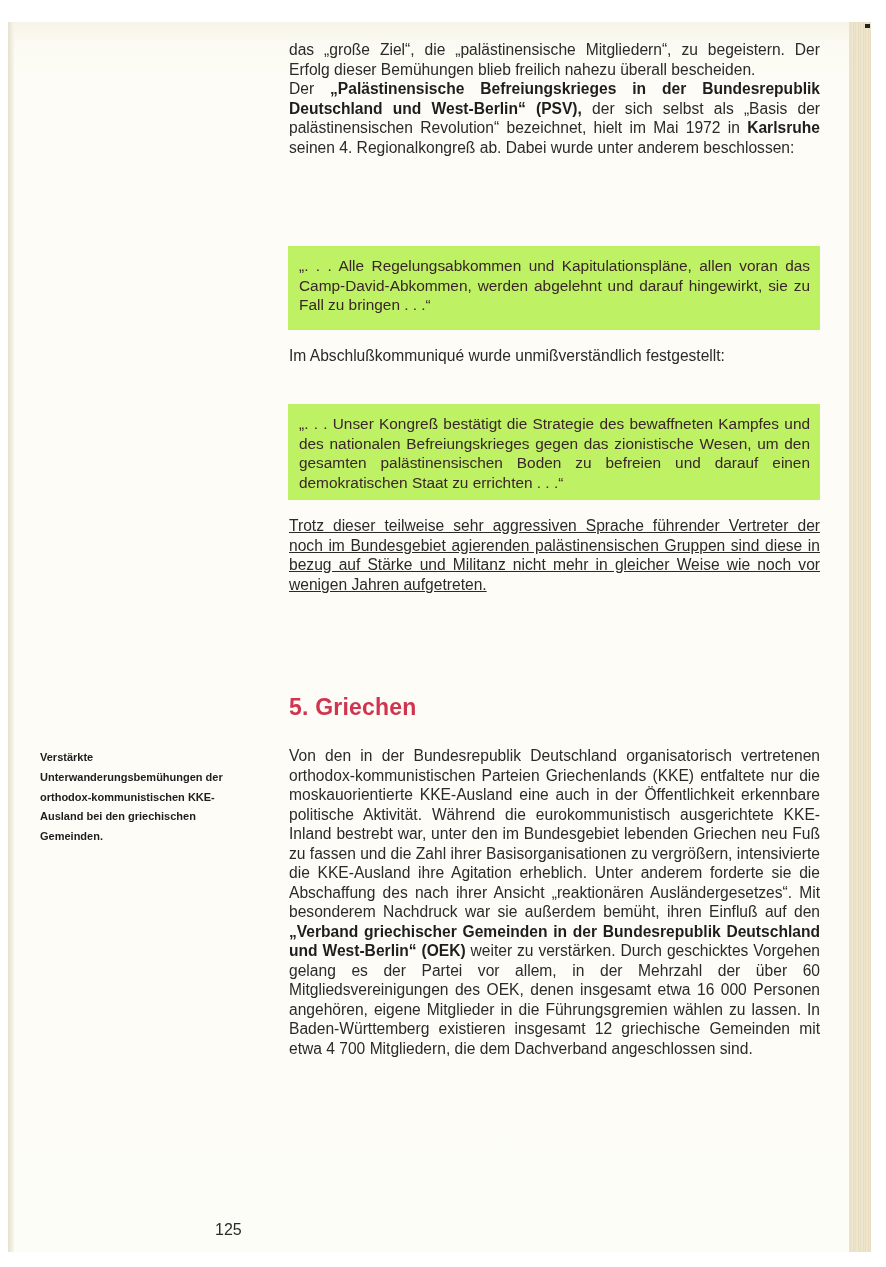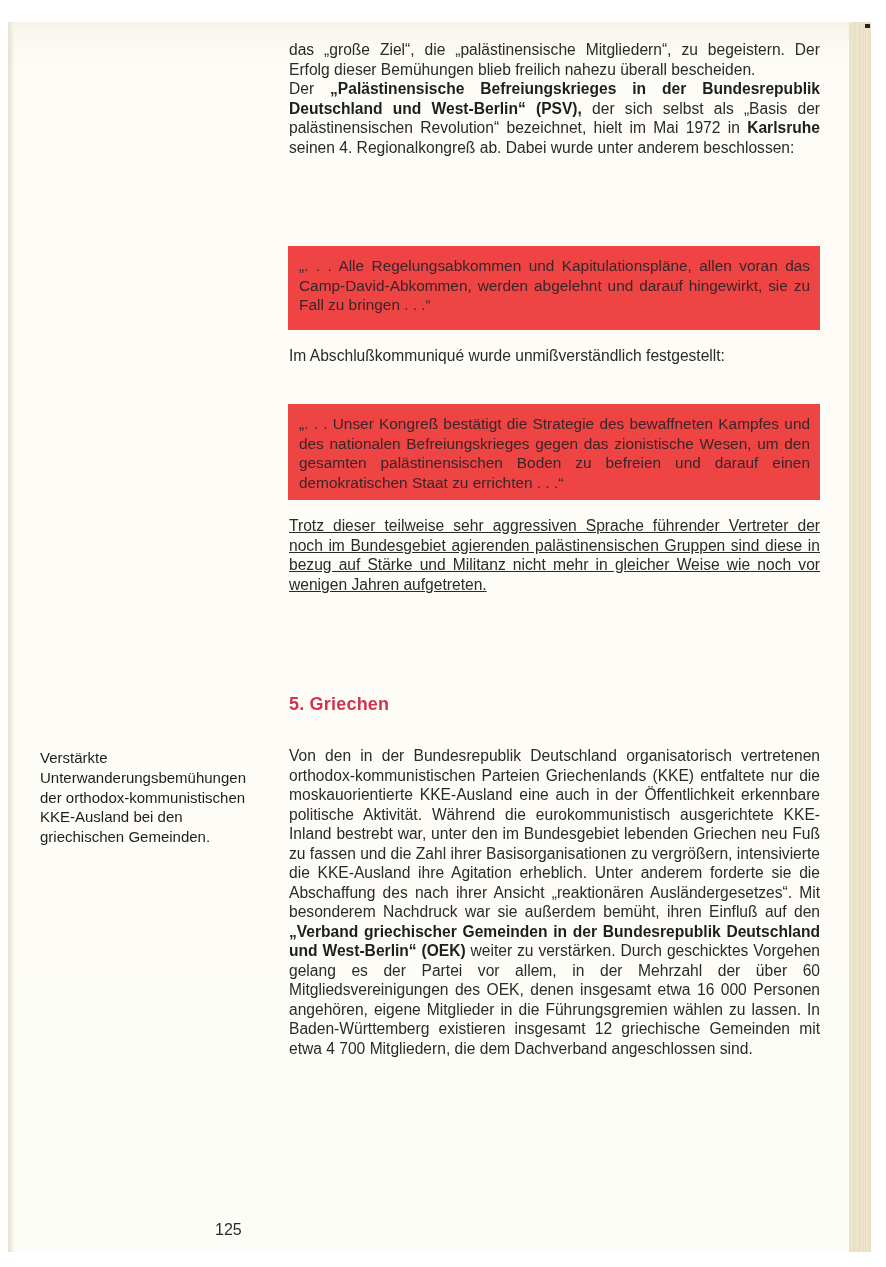--- a/index.html
+++ b/index.html
@@ -20,32 +20,32 @@
       background: repeating-linear-gradient(90deg, #efe6cf 0px, #e8dcc0 2px, #f3ecd9 3px, #e4d7b8 5px);
     }
     .corner-mark { position: absolute; left: 865px; top: 24px; width: 5px; height: 4px; background: #222; }
 
     .col-main { position: absolute; left: 289px; width: 531px; font-size: 15.6px; line-height: 19.5px; }
     .just { text-align: justify; text-align-last: left; hyphens: manual; margin: 0; }
     b { font-weight: bold; color: #1e1e1e; }
 
     .quote-box {
       position: absolute; left: 288px; width: 532px;
-      background: #ef4444; color: #3a2528; box-sizing: border-box;
+      background: #bef264; color: #3a2528; box-sizing: border-box;
       padding: 10px 10px 8px 11px; font-size: 15.4px; line-height: 19.5px;
     }
     .quote-box p { margin: 0; text-align: justify; text-align-last: left; }
 
     .heading {
       position: absolute; left: 289px; top: 694px; margin: 0;
-      font-size: 18px; font-weight: bold; color: #d0344f; letter-spacing: 0.2px;
+      font-size: 23px; font-weight: bold; color: #d0344f; letter-spacing: 0.2px;
     }
     .margin-note {
       position: absolute; left: 40px; top: 748px; width: 210px; margin: 0;
-      font-size: 15px; line-height: 19.8px; font-weight: normal; color: #1d1d1d;
+      font-size: 11px; line-height: 19.8px; font-weight: bold; color: #1d1d1d;
     }
     .page-number {
       position: absolute; left: 215px; top: 1221px; font-size: 16px; color: #2a2a2a;
     }
   </style>
 </head>
 <body>
 
 <div class="page"></div>
 <div class="page-edge-left"></div>

